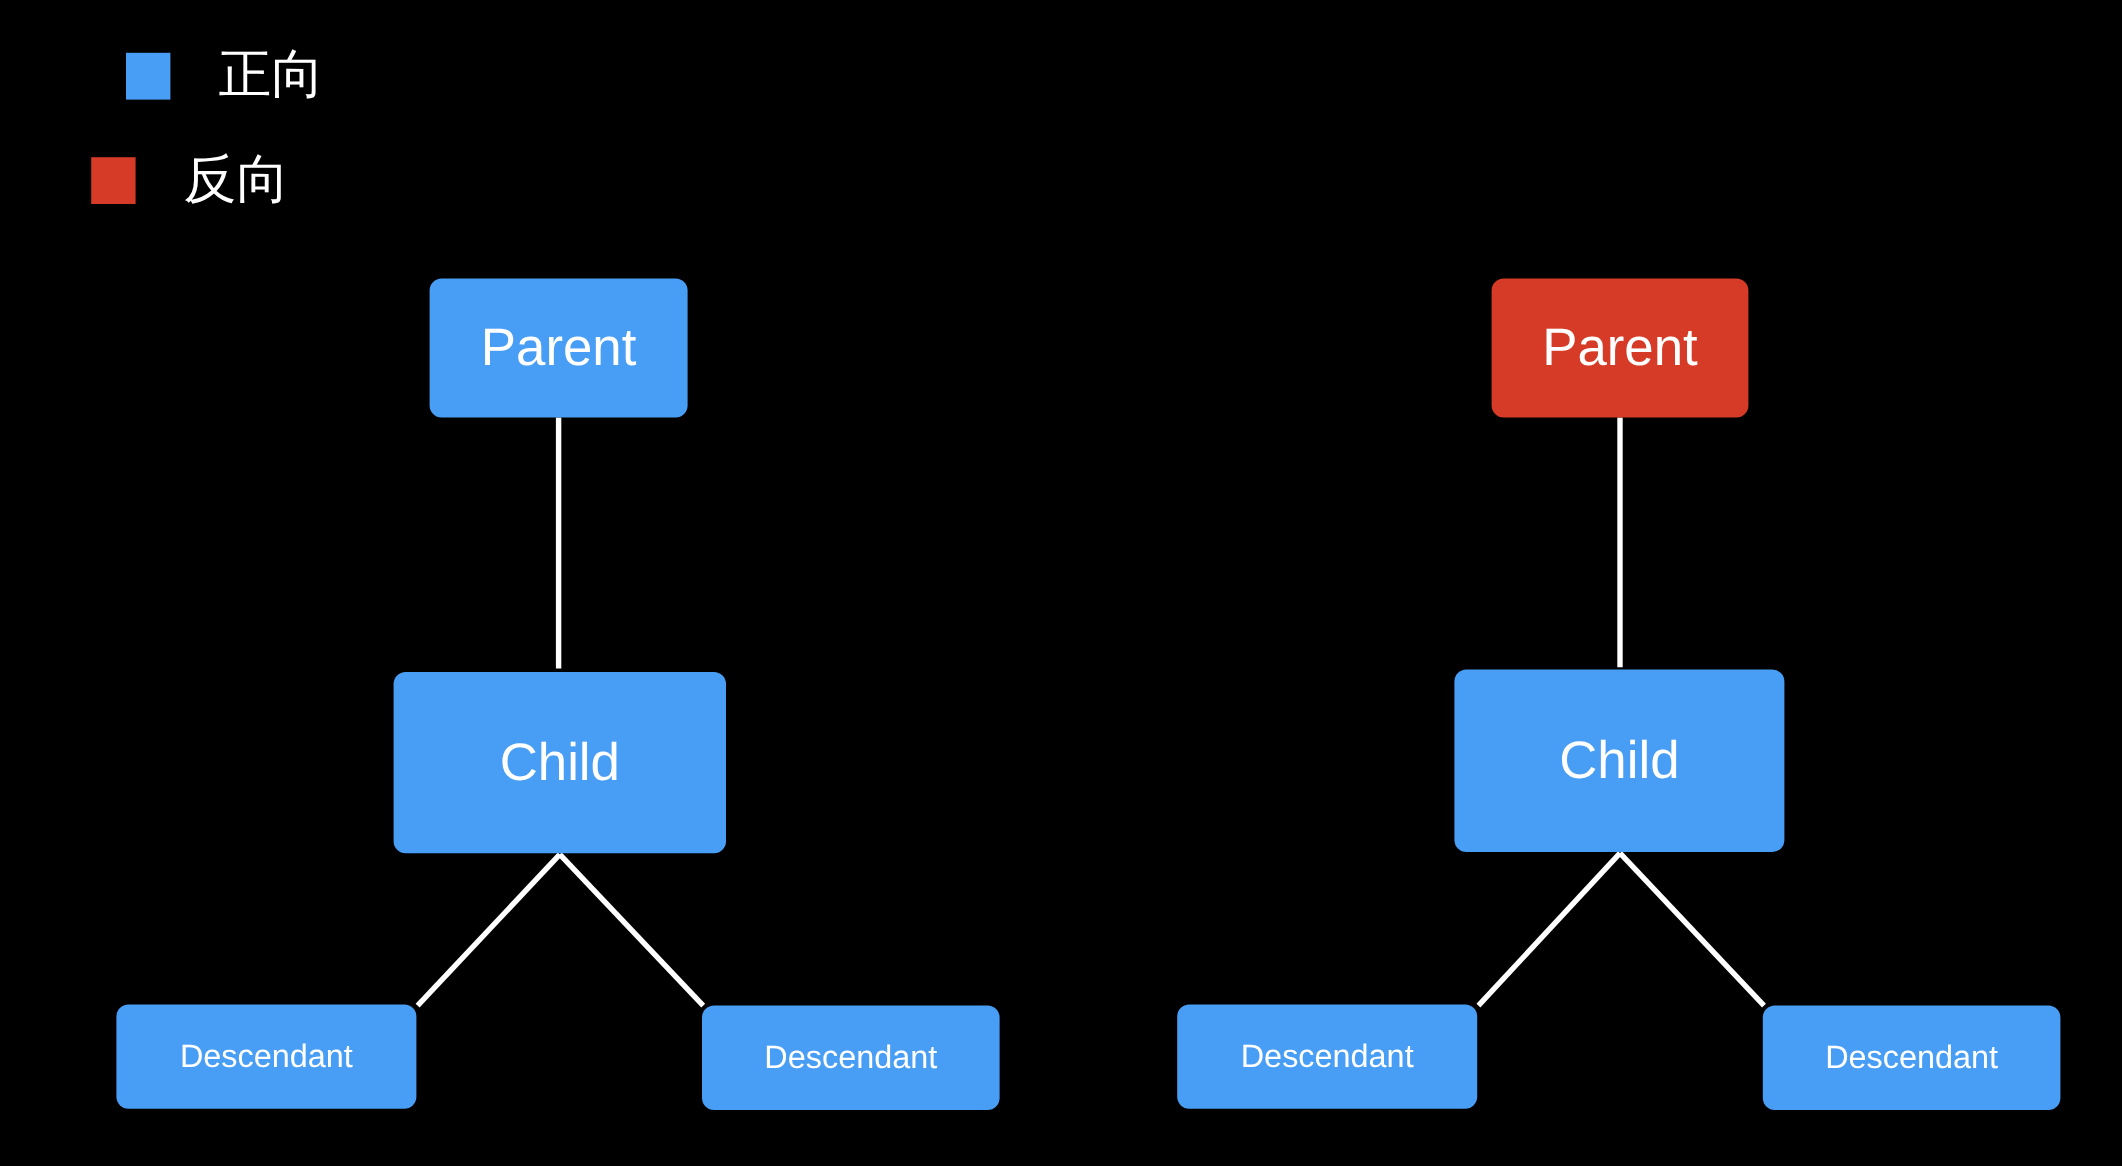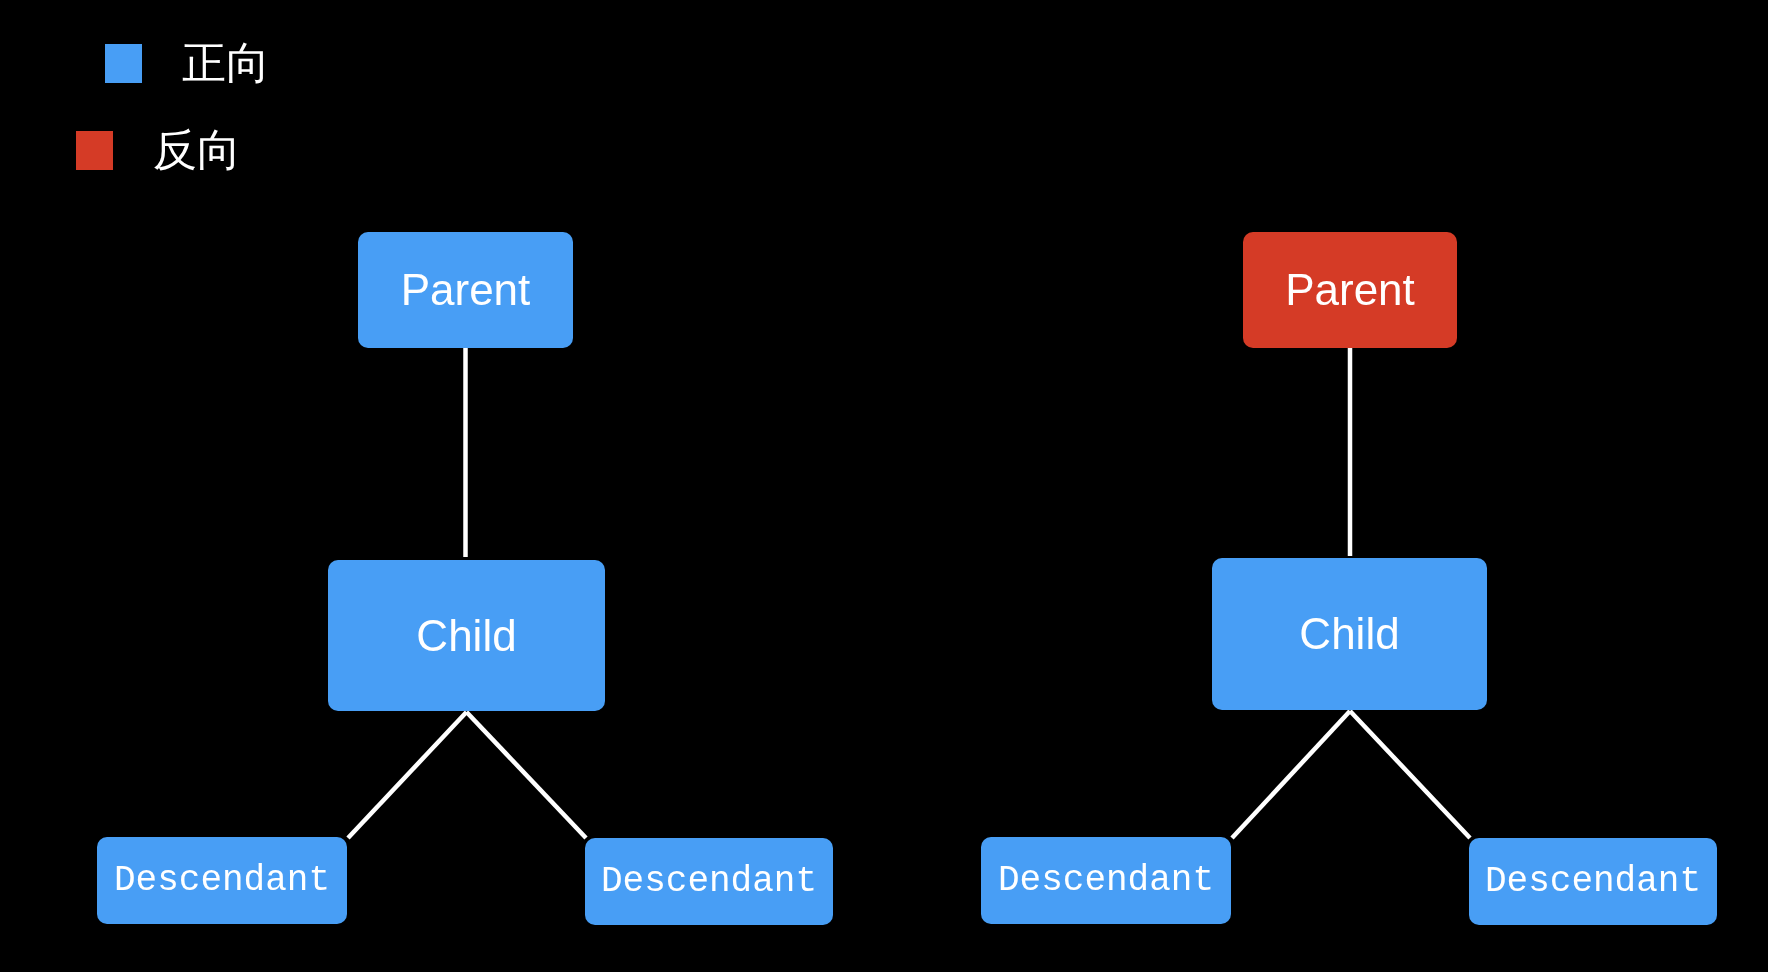--- a/index.html
+++ b/index.html
@@ -56,22 +56,21 @@
     justify-content: center;
     text-align: center;
     border-radius: 10px;
   }
   .node .node-label {
     font-size: 44px;
     line-height: 1;
     white-space: nowrap;
   }
   .node.descendant .node-label {
-    font-size: 36px;
-    font-family: Liberation Mono, monospace;
+    font-size: 27px;
   }
   
   .t1-parent { left: 358px;  top: 232px; width: 215px; height: 116px; }
   .t1-child  { left: 328px;  top: 560px; width: 277px; height: 151px; }
   .t1-descL  { left: 97px;   top: 837px; width: 250px; height: 87px; }
   .t1-descR  { left: 585px;  top: 838px; width: 248px; height: 87px; }
   
   .t2-parent { left: 1243px; top: 232px; width: 214px; height: 116px; }
   .t2-child  { left: 1212px; top: 558px; width: 275px; height: 152px; }
   .t2-descL  { left: 981px;  top: 837px; width: 250px; height: 87px; }

